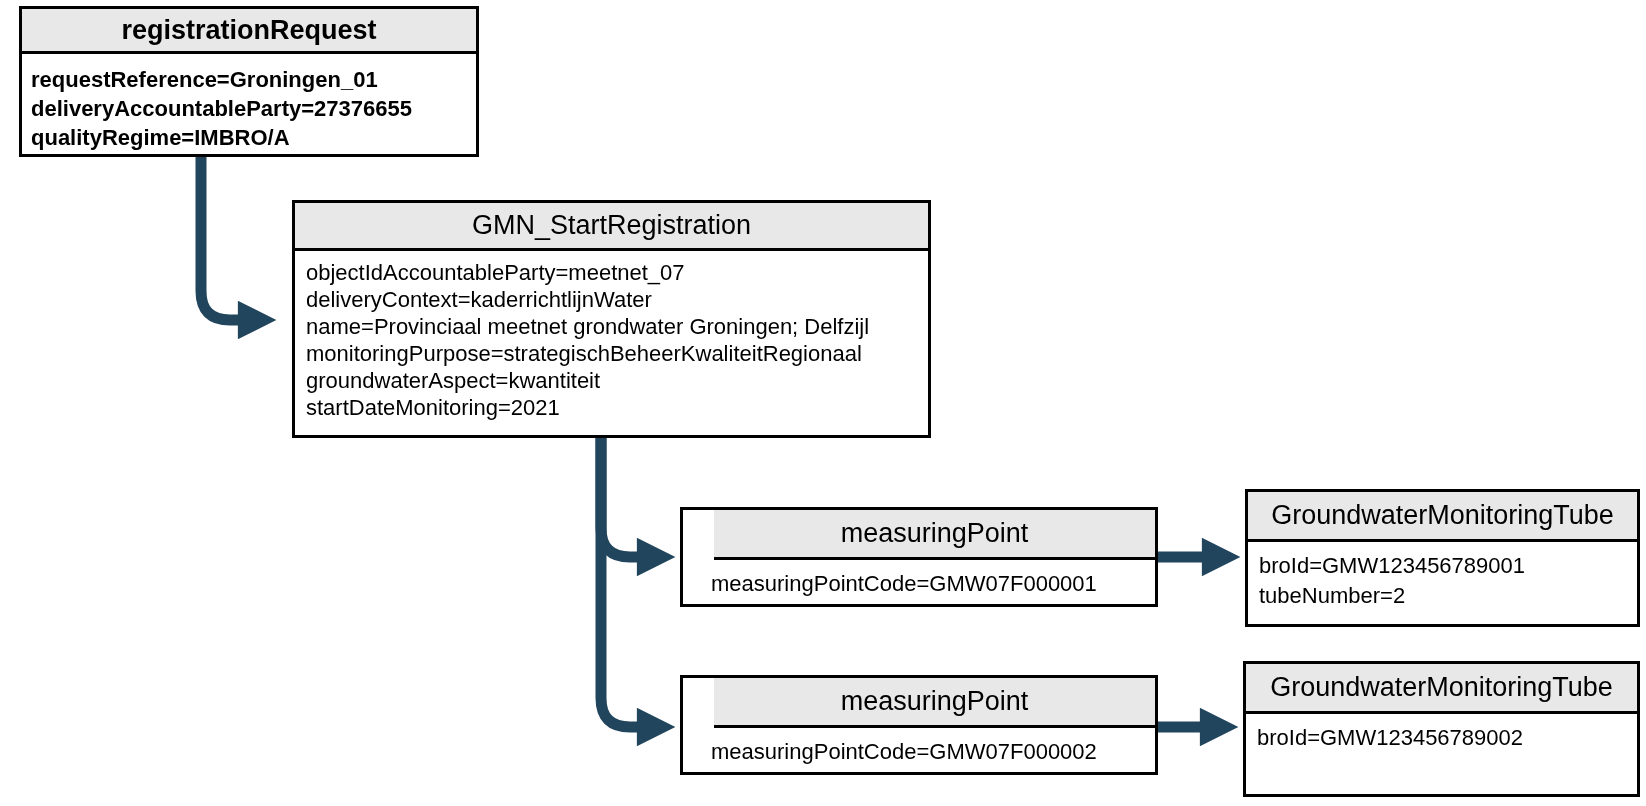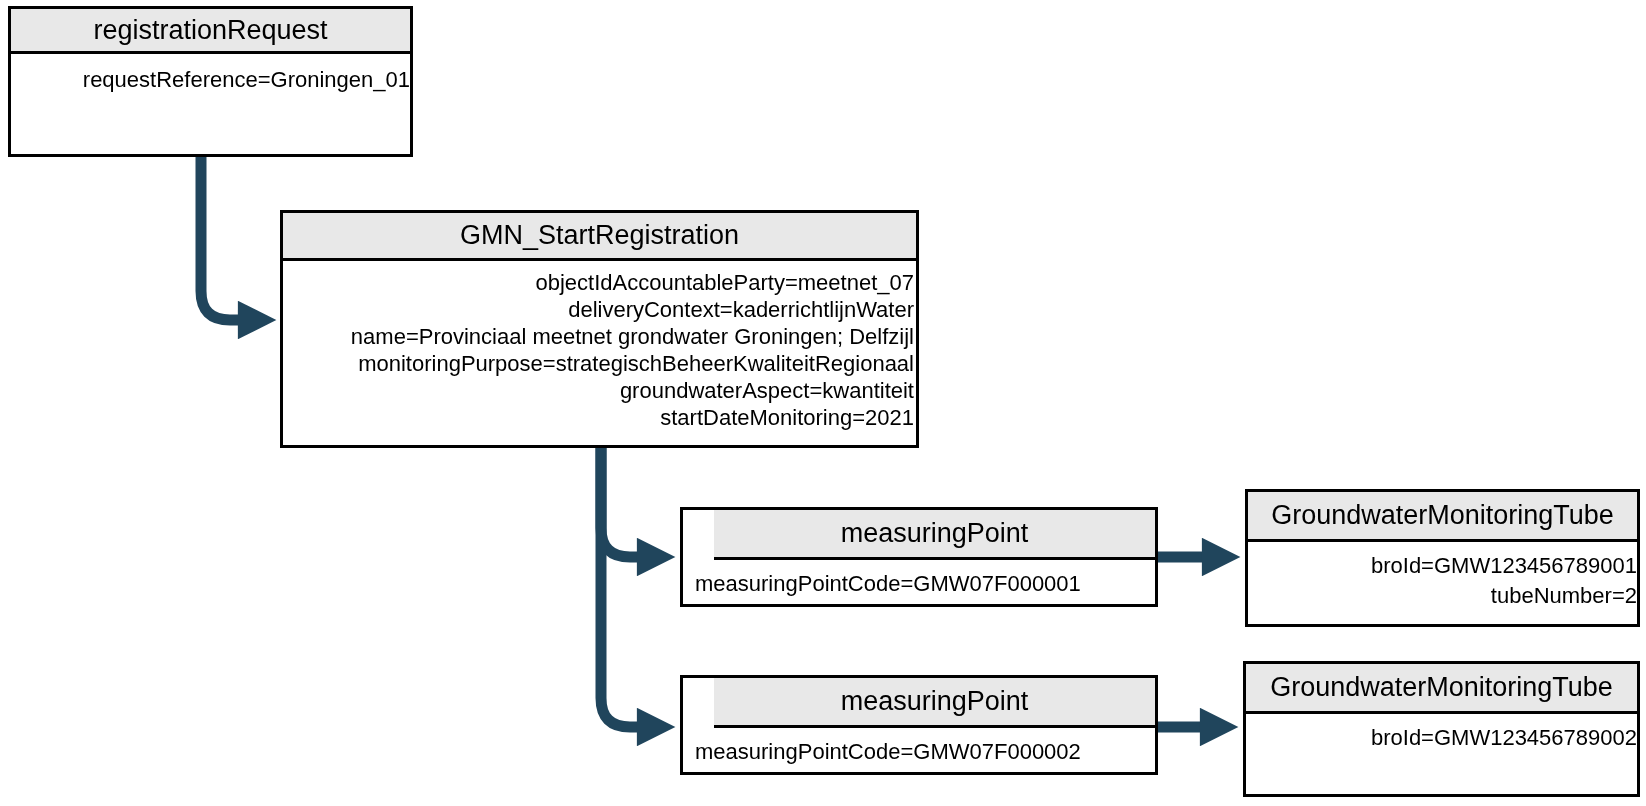--- a/index.html
+++ b/index.html
@@ -40,42 +40,41 @@
     overflow: hidden;
   }
   .node-body {
     font-size: 22px;
     white-space: nowrap;
     overflow: hidden;
   }
   .attr {
     overflow: hidden;
     white-space: nowrap;
-    text-align: right;
   }
 
   
-  #node-registration { left: 8px; top: 6px; width: 405px; height: 151px; }
+  #node-registration { left: 19px; top: 6px; width: 460px; height: 151px; font-weight: bold; }
   #node-registration .node-header { height: 42px; }
   #node-registration .node-body { padding: 11px 0 0 9px; line-height: 29px; }
 
   
-  #node-gmn { left: 280px; top: 200px; width: 639px; height: 238px; margin-top: 10px; }
+  #node-gmn { left: 292px; top: 200px; width: 639px; height: 238px; }
   #node-gmn .node-header { height: 45px; }
   #node-gmn .node-body { padding: 8px 2px 0 11px; line-height: 27px; }
 
   
   #node-mp1 { left: 680px; top: 507px; width: 478px; height: 100px; }
   #node-mp2 { left: 680px; top: 675px; width: 478px; height: 100px; }
   #node-mp1 .node-header, #node-mp2 .node-header { height: 47px; margin-left: 31px; }
   #node-mp1 .node-body, #node-mp2 .node-body {
     height: 47px;
     display: flex;
     align-items: center;
-    padding-left: 12px;
+    padding-left: 28px;
     border-radius: 20px;
   }
 
   
   #node-tube1 { left: 1245px; top: 489px; width: 395px; height: 138px; }
   #node-tube2 { left: 1243px; top: 661px; width: 397px; height: 136px; }
   #node-tube1 .node-header, #node-tube2 .node-header { height: 47px; }
   #node-tube1 .node-body, #node-tube2 .node-body { padding: 9px 0 0 11px; line-height: 30px; }
 </style>
 </head>
@@ -93,20 +92,22 @@
     <path d="M 601 436 L 601 528 Q 601 557 630 557 L 638 557" fill="none" stroke="#20455C" stroke-width="11" marker-end="url(#ah)"></path>
     <path d="M 601 436 L 601 698 Q 601 727 630 727 L 638 727" fill="none" stroke="#20455C" stroke-width="11" marker-end="url(#ah)"></path>
     <path d="M 1158 557 L 1203 557" fill="none" stroke="#20455C" stroke-width="11" marker-end="url(#ah)"></path>
     <path d="M 1158 727 L 1201 727" fill="none" stroke="#20455C" stroke-width="11" marker-end="url(#ah)"></path>
   </svg>
 
   <div class="node" id="node-registration">
     <div class="node-header">registrationRequest</div>
     <div class="node-body">
       <div class="attr">requestReference=Groningen_01</div>
+      <div class="attr">deliveryAccountableParty=27376655</div>
+      <div class="attr">qualityRegime=IMBRO/A</div>
     </div>
   </div>
 
   <div class="node" id="node-gmn">
     <div class="node-header">GMN_StartRegistration</div>
     <div class="node-body">
       <div class="attr">objectIdAccountableParty=meetnet_07</div>
       <div class="attr">deliveryContext=kaderrichtlijnWater</div>
       <div class="attr">name=Provinciaal meetnet grondwater Groningen; Delfzijl</div>
       <div class="attr">monitoringPurpose=strategischBeheerKwaliteitRegionaal</div>

